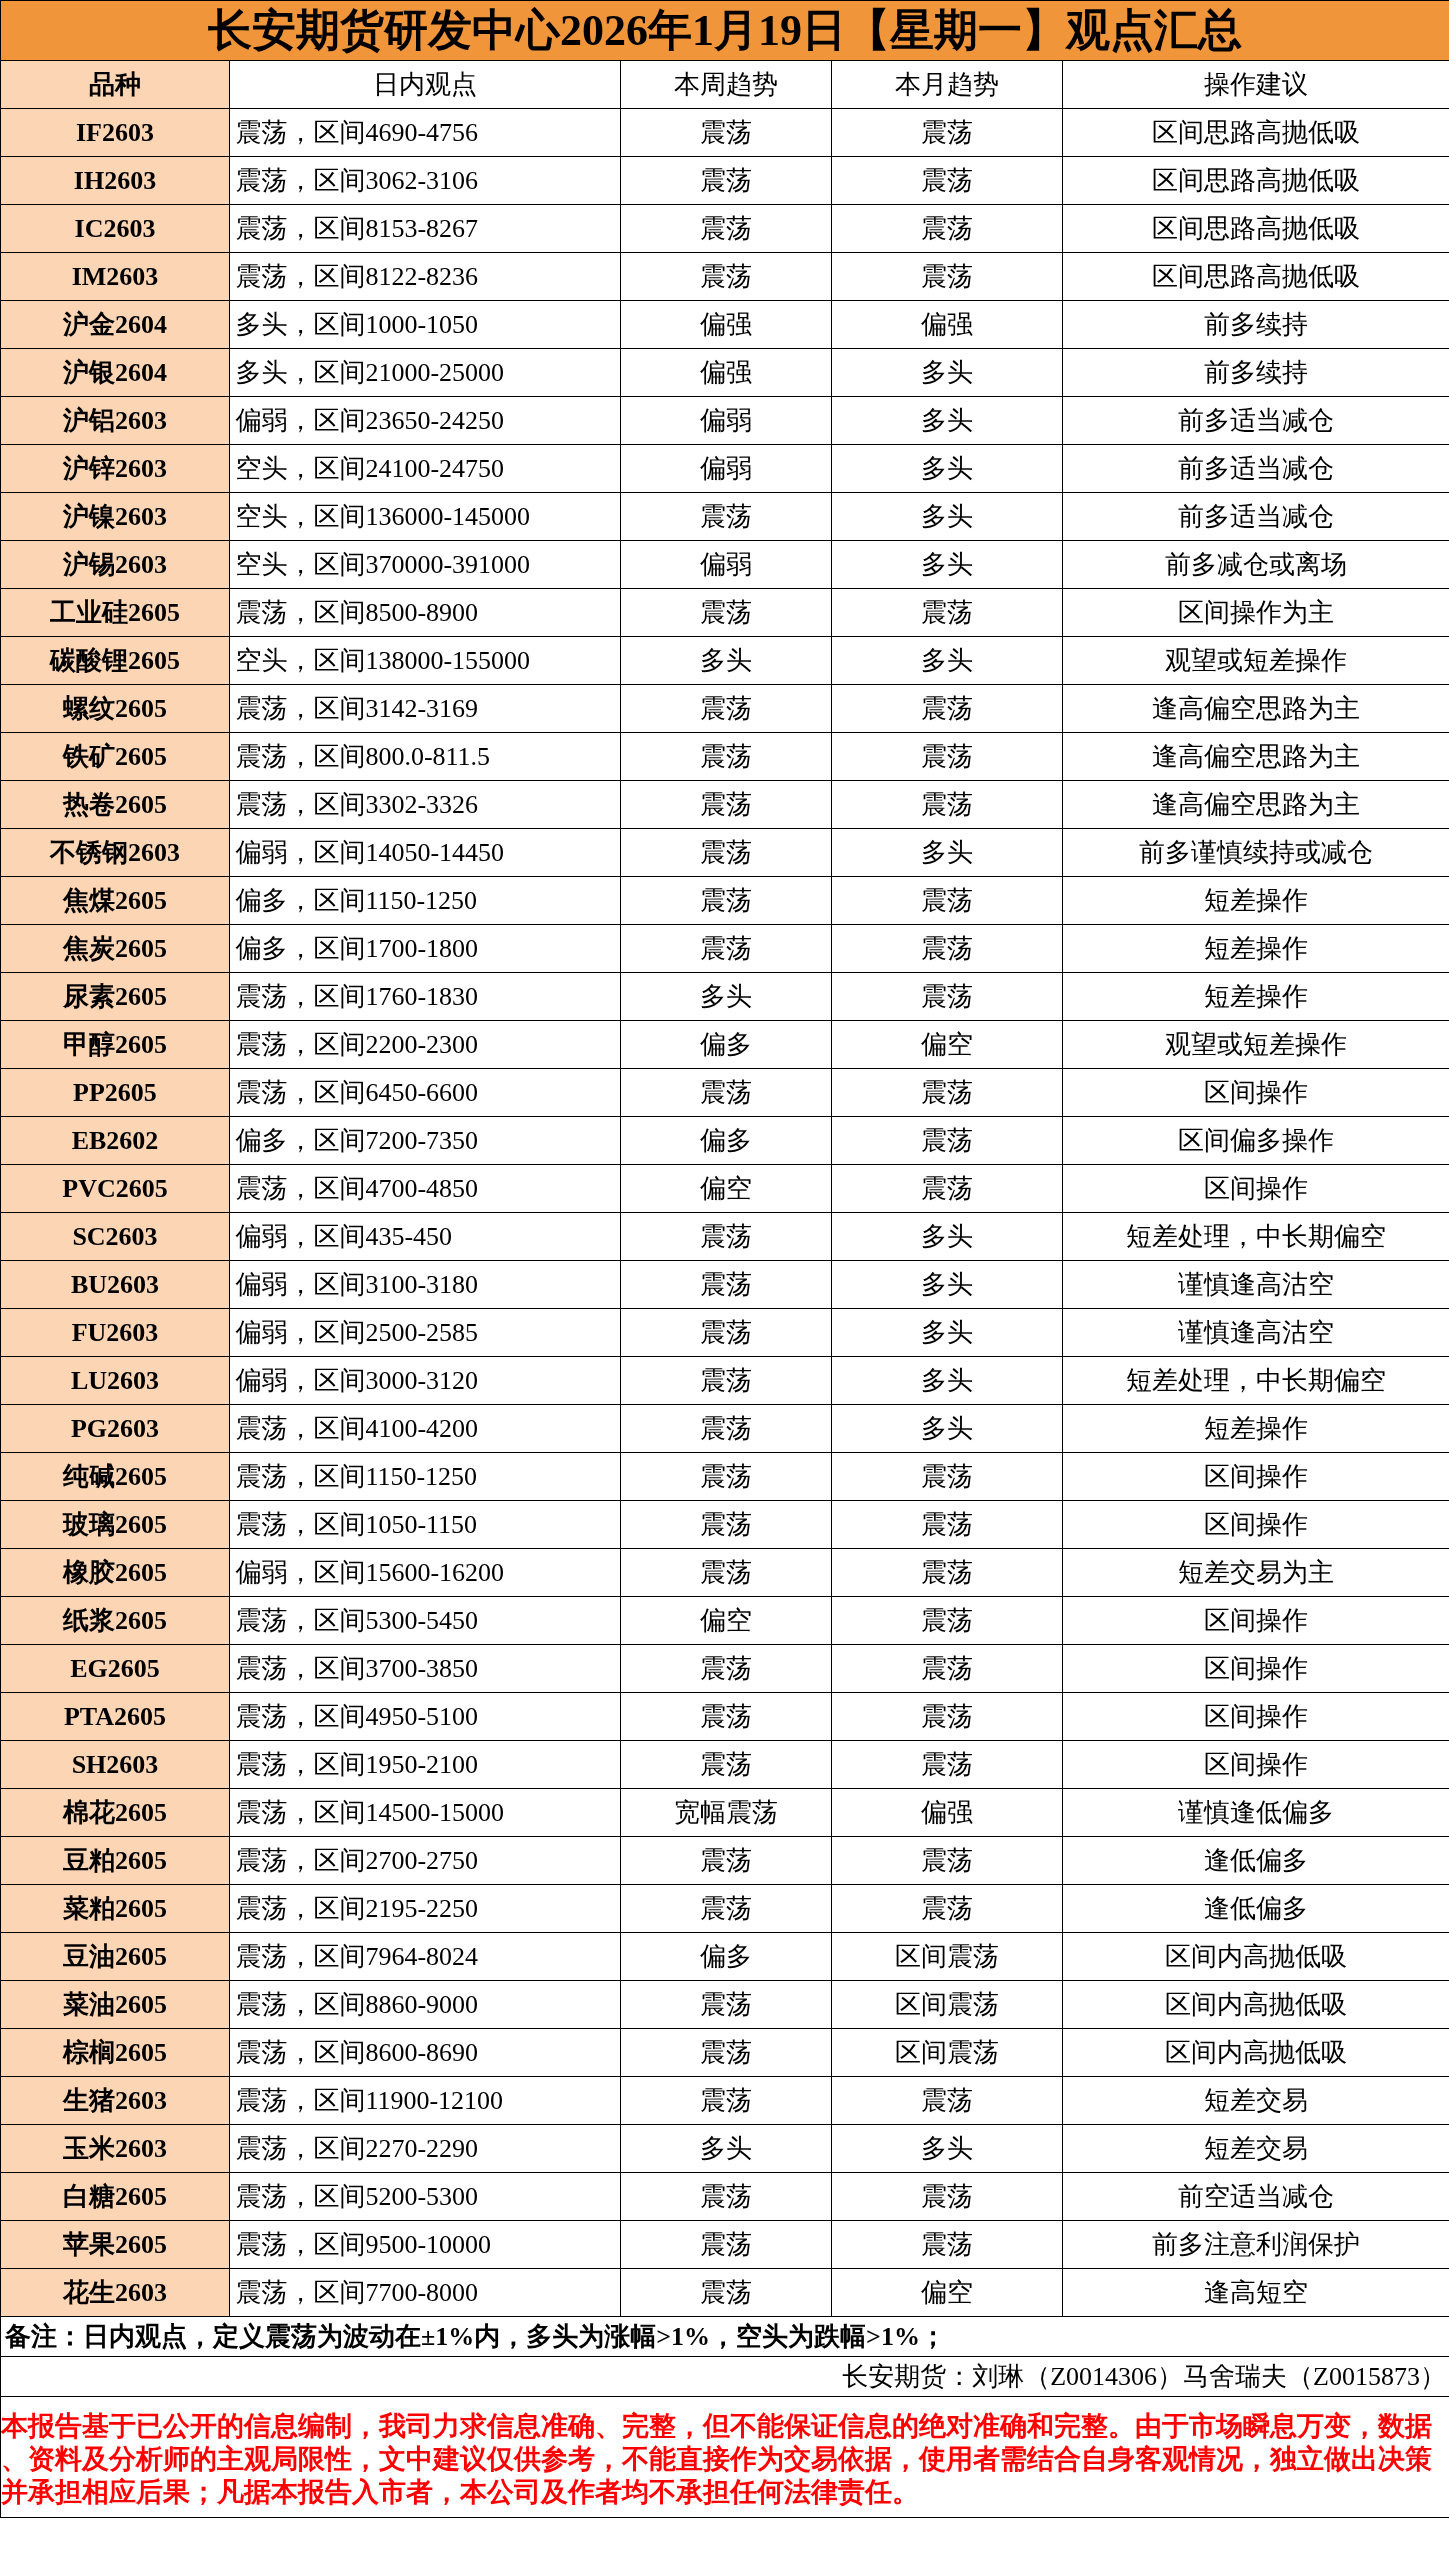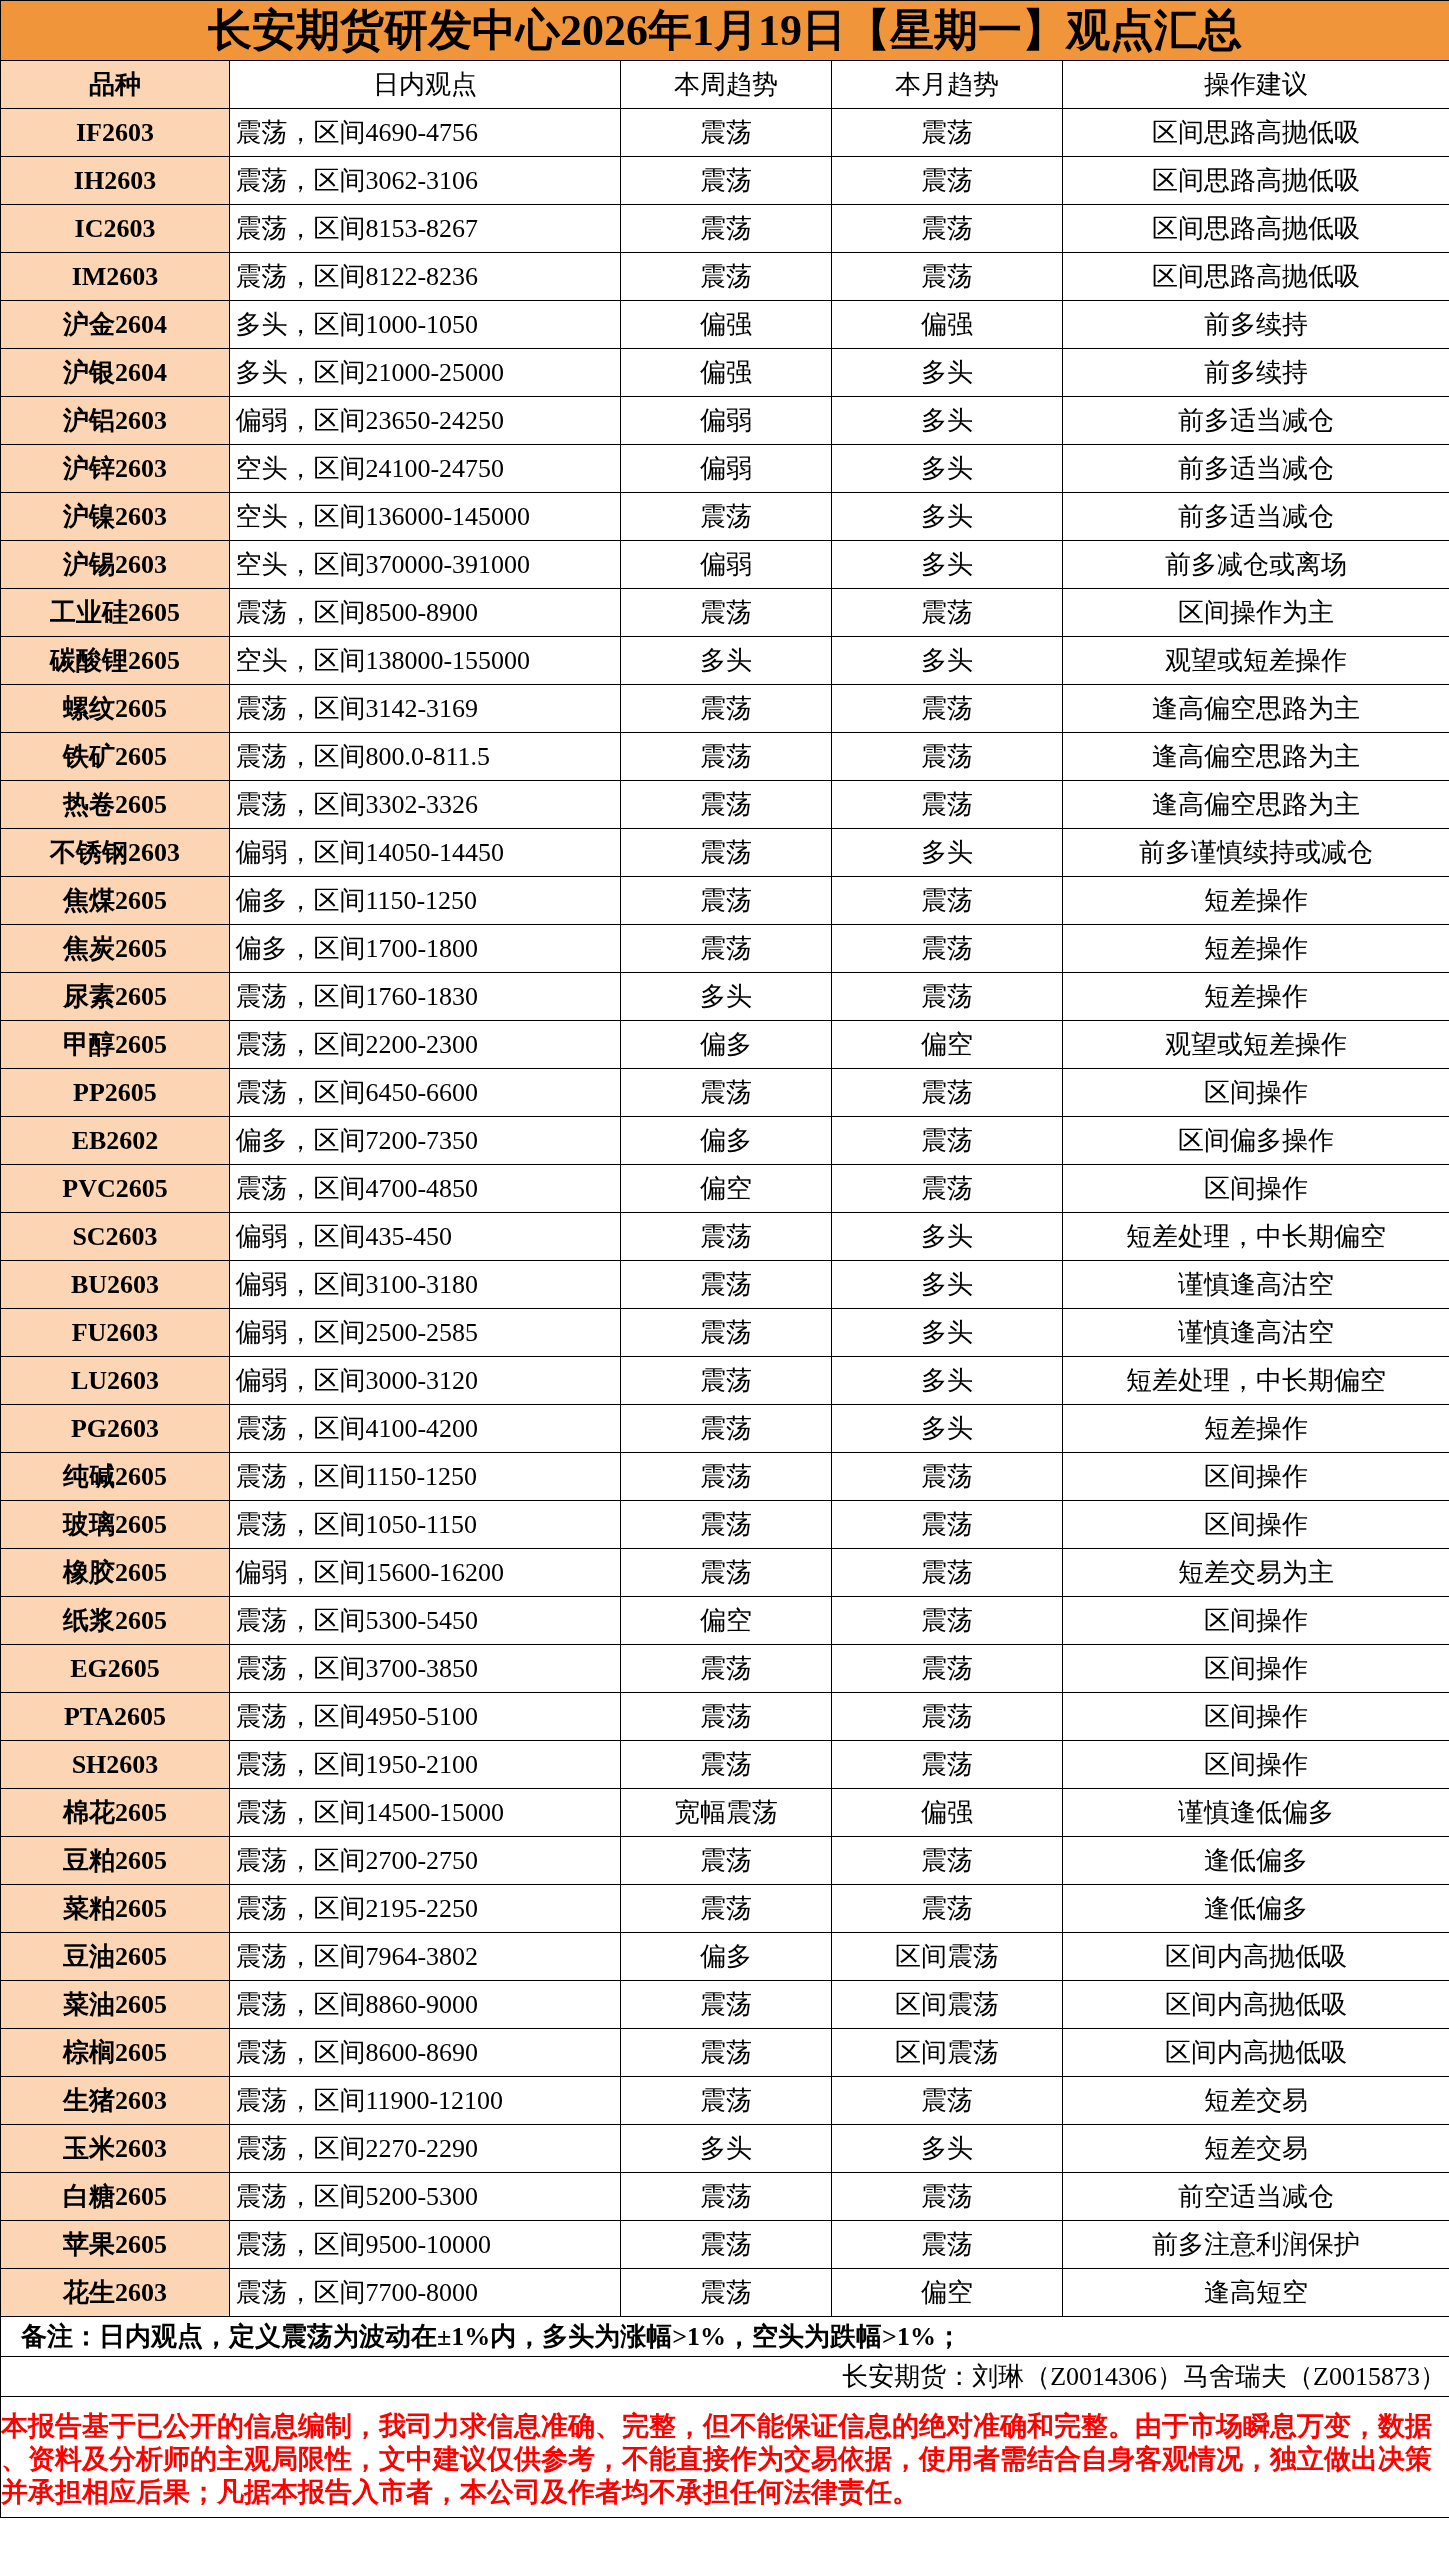--- a/index.html
+++ b/index.html
@@ -29,21 +29,21 @@
     font-weight: bold;
     letter-spacing: 0px;
   }
   tr.head-row td { height: 48px; }
   tr.data-row td { height: 48px; }
   td.c1 { background: #FCD5B4; font-weight: bold; }
   td.c2 { text-align: left !important; padding-left: 5.4px !important; margin-top: 44px; }
   tr.note-row td {
     height: 40px;
     text-align: left;
-    padding-left: 20px;
+    padding-left: 4px;
     font-weight: bold;
   }
   tr.sign-row td {
     height: 40px;
     text-align: right;
     padding-right: 3px;
     font-family: Liberation Serif, serif;
   }
   tr.disclaimer-row td {
     height: 121px;
@@ -342,21 +342,21 @@
         </tr>
     <tr class="data-row">
           <td class="c1">菜粕2605</td>
           <td class="c2">震荡，区间2195-2250</td>
           <td>震荡</td>
           <td>震荡</td>
           <td>逢低偏多</td>
         </tr>
     <tr class="data-row">
           <td class="c1">豆油2605</td>
-          <td class="c2">震荡，区间7964-3802</td>
+          <td class="c2">震荡，区间7964-8024</td>
           <td>偏多</td>
           <td>区间震荡</td>
           <td>区间内高抛低吸</td>
         </tr>
     <tr class="data-row">
           <td class="c1">菜油2605</td>
           <td class="c2">震荡，区间8860-9000</td>
           <td>震荡</td>
           <td>区间震荡</td>
           <td>区间内高抛低吸</td>

